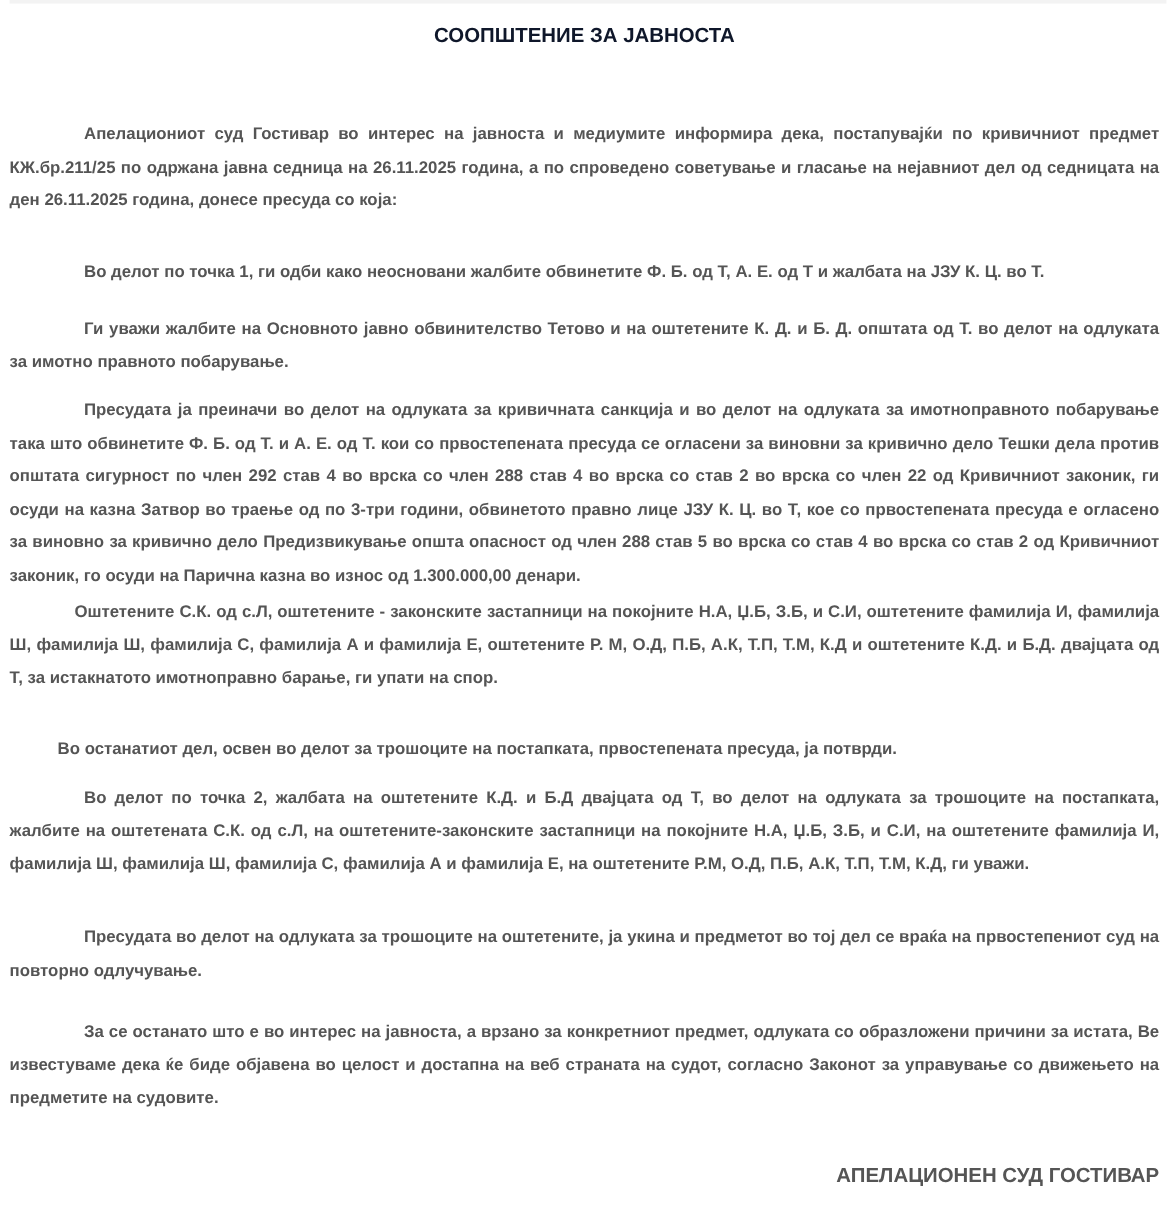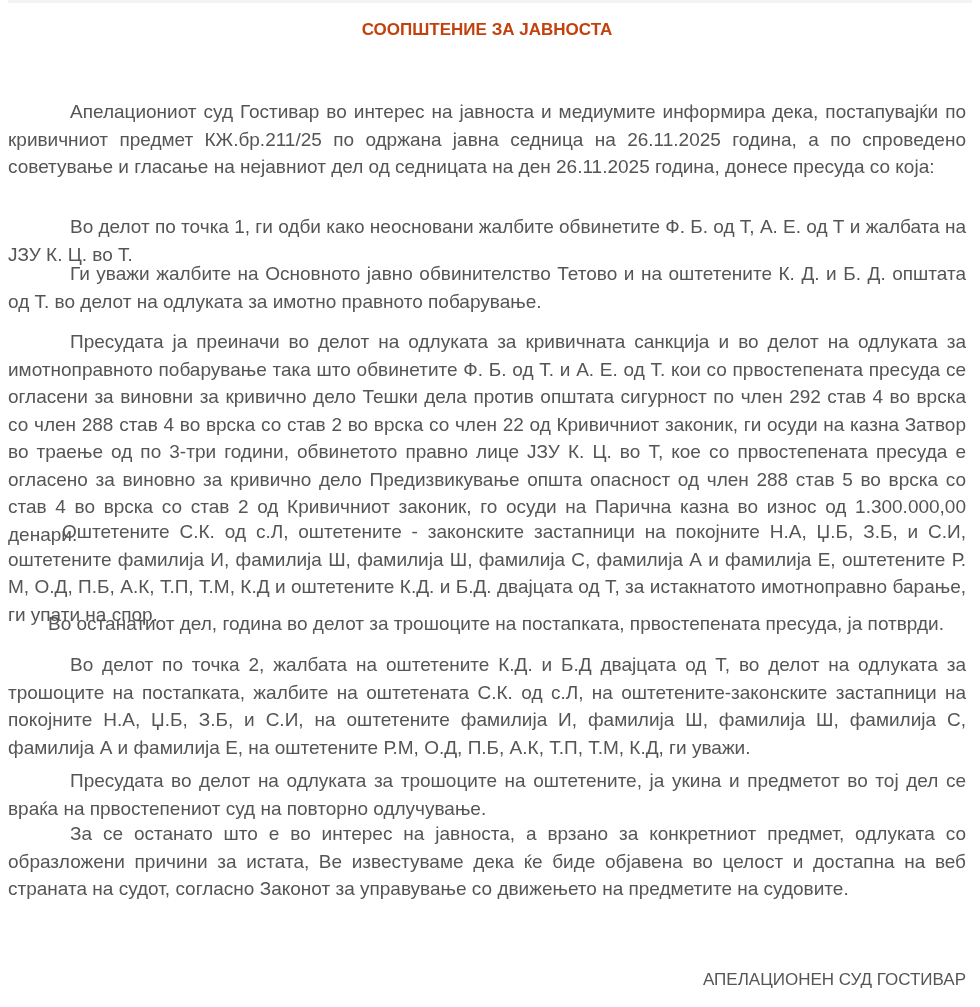--- a/index.html
+++ b/index.html
@@ -8,47 +8,48 @@
       font-family: "Liberation Sans", "DejaVu Sans", sans-serif;
       color: #555555;
     }
     .topband {
       position: absolute; left: 8px; right: 8px; top: 0; height: 3px;
       background: #f3f3f3;
     }
     .doc { position: absolute; left: 8px; width: 958px; top: 0; }
     h1.title {
       margin: 0; position: absolute; top: 20px; left: 0; width: 958px;
-      text-align: center; font-size: 17px; font-weight: bold; color: #c2410c;
+      text-align: center; font-size: 17px; font-weight: bold; color: #0f172a;
       letter-spacing: 0px;
     }
     p.para {
       margin: 0; position: absolute; left: 0; width: 958px;
-      font-size: 19px; line-height: 27.5px; text-align: justify;
+      font-size: 14px; line-height: 27.5px; text-align: justify;
       text-indent: 62px;
+      font-weight: bold;
     }
     p.para.small-indent { text-indent: 54px; }
     p.para.mid-indent { text-indent: 40px; }
     .signature {
       position: absolute; right: 0; top: 970px;
-      font-size: 17px; font-weight: normal; color: #555;
+      font-size: 17px; font-weight: bold; color: #555;
     }
   </style>
 </head>
 <body>
 
 <div class="topband"></div>
 
 <div class="doc">
   <h1 class="title">СООПШТЕНИЕ ЗА ЈАВНОСТА</h1>
 
   <p class="para" style="top:98px;">Апелациониот суд Гостивар во интерес на јавноста и медиумите информира дека, постапувајќи по кривичниот предмет КЖ.бр.211/25 по одржана јавна седница на 26.11.2025 година, а по спроведено советување и гласање на нејавниот дел од седницата на ден 26.11.2025 година, донесе пресуда со која:</p>
   <p class="para" style="top:213px;">Во делот по точка 1, ги одби како неосновани жалбите обвинетите Ф. Б. од Т, А. Е. од Т и жалбата на ЈЗУ К. Ц. во Т.</p>
   <p class="para" style="top:260px;">Ги уважи жалбите на Основното јавно обвинителство Тетово и на оштетените К. Д. и Б. Д. општата од Т. во делот на одлуката за имотно правното побарување.</p>
   <p class="para" style="top:328px;">Пресудата ја преиначи во делот на одлуката за кривичната санкција и во делот на одлуката за имотноправното побарување така што обвинетите Ф. Б. од Т. и А. Е. од Т.  кои со првостепената пресуда се огласени за виновни за кривично дело Тешки дела против општата сигурност по член 292 став 4 во врска со член 288 став 4 во врска со став 2 во врска со член 22 од Кривичниот законик, ги осуди на казна Затвор во траење од по 3-три години, обвинетото правно лице ЈЗУ К. Ц. во Т, кое со првостепената пресуда е огласено за виновно за кривично дело Предизвикување општа опасност од член 288 став 5 во врска со став 4 во врска со став 2 од Кривичниот законик, го осуди на Парична казна во износ од 1.300.000,00 денари.</p>
-  <p class="para small-indent" style="top:518px;">Оштетените С.К. од с.Л, оштетените - законските застапници на покојните Н.А, Џ.Б, З.Б, и С.И, оштетените фамилија И, фамилија Ш, фамилија Ш, фамилија С, фамилија А и фамилија Е, оштетените Р. М, О.Д, П.Б, А.К, Т.П, Т.М, К.Д и оштетените К.Д. и Б.Д. двајцата од Т, за истакнатото имотноправно барање, ги упати на спор.</p>
-  <p class="para mid-indent" style="top:610px;">Во останатиот дел, година во делот за трошоците на постапката, првостепената пресуда, ја потврди.</p>
+  <p class="para small-indent" style="top:496px;">Оштетените С.К. од с.Л, оштетените - законските застапници на покојните Н.А, Џ.Б, З.Б, и С.И, оштетените фамилија И, фамилија Ш, фамилија Ш, фамилија С, фамилија А и фамилија Е, оштетените Р. М, О.Д, П.Б, А.К, Т.П, Т.М, К.Д и оштетените К.Д. и Б.Д. двајцата од Т, за истакнатото имотноправно барање, ги упати на спор.</p>
+  <p class="para mid-indent" style="top:610px;">Во останатиот дел, освен во делот за трошоците на постапката, првостепената пресуда, ја потврди.</p>
   <p class="para" style="top:651px;">Во делот по точка 2, жалбата на оштетените К.Д. и Б.Д двајцата од Т, во делот на одлуката за трошоците на постапката, жалбите на оштетената С.К. од с.Л, на оштетените-законските застапници на покојните Н.А, Џ.Б, З.Б, и С.И, на оштетените фамилија И, фамилија Ш, фамилија Ш, фамилија С, фамилија А и фамилија Е, на оштетените Р.М, О.Д, П.Б, А.К, Т.П, Т.М, К.Д, ги уважи.</p>
   <p class="para" style="top:767px;">Пресудата во делот на одлуката за трошоците на оштетените, ја укина и предметот во тој дел се враќа на првостепениот суд на повторно одлучување.</p>
-  <p class="para" style="top:820px;">За се останато што е во интерес на јавноста, а врзано за конкретниот предмет, одлуката со образложени причини за истата, Ве известуваме дека ќе биде објавена во целост и достапна на веб страната на судот, согласно Законот за управување со движењето на предметите на судовите.</p>
+  <p class="para" style="top:846px;">За се останато што е во интерес на јавноста, а врзано за конкретниот предмет, одлуката со образложени причини за истата, Ве известуваме дека ќе биде објавена во целост и достапна на веб страната на судот, согласно Законот за управување со движењето на предметите на судовите.</p>
 
   <div class="signature">АПЕЛАЦИОНЕН СУД ГОСТИВАР</div>
 </div>
 
 </body></html>

